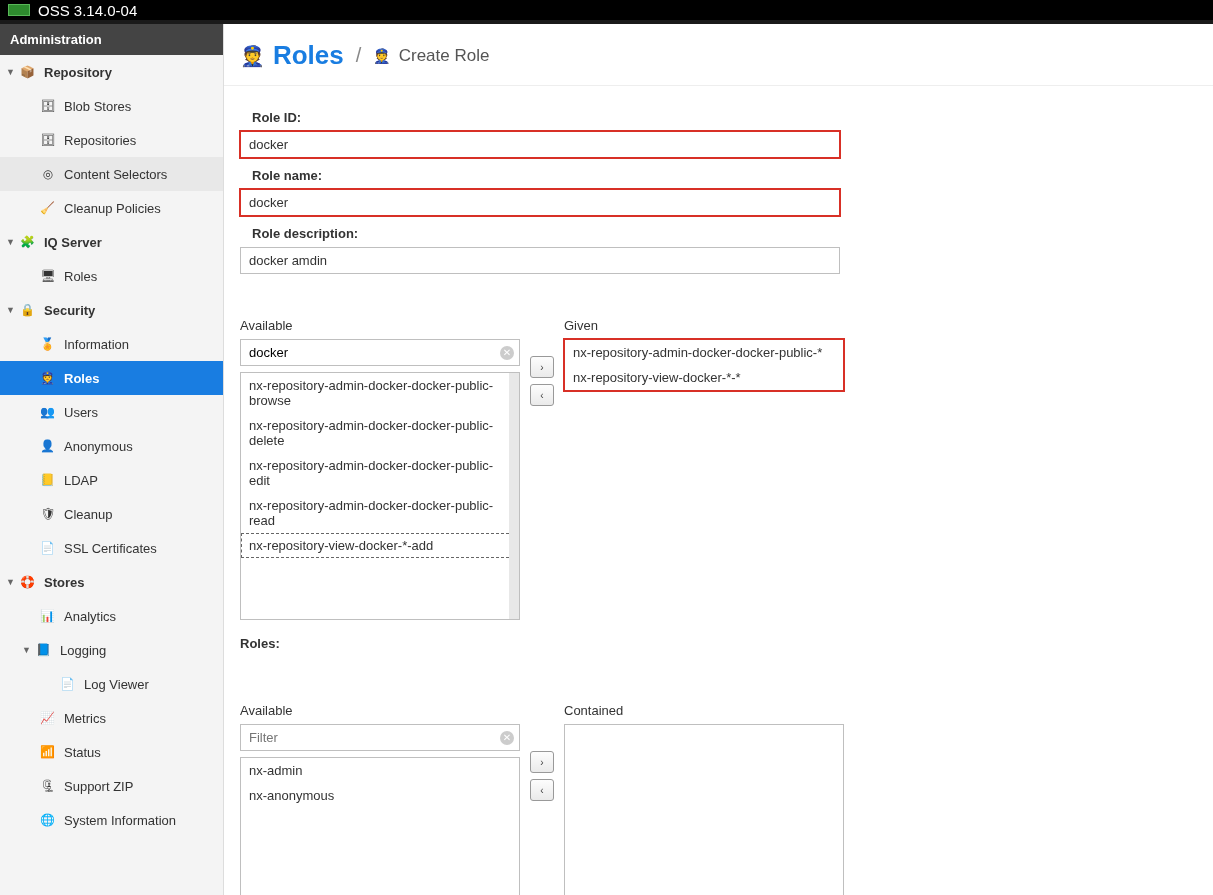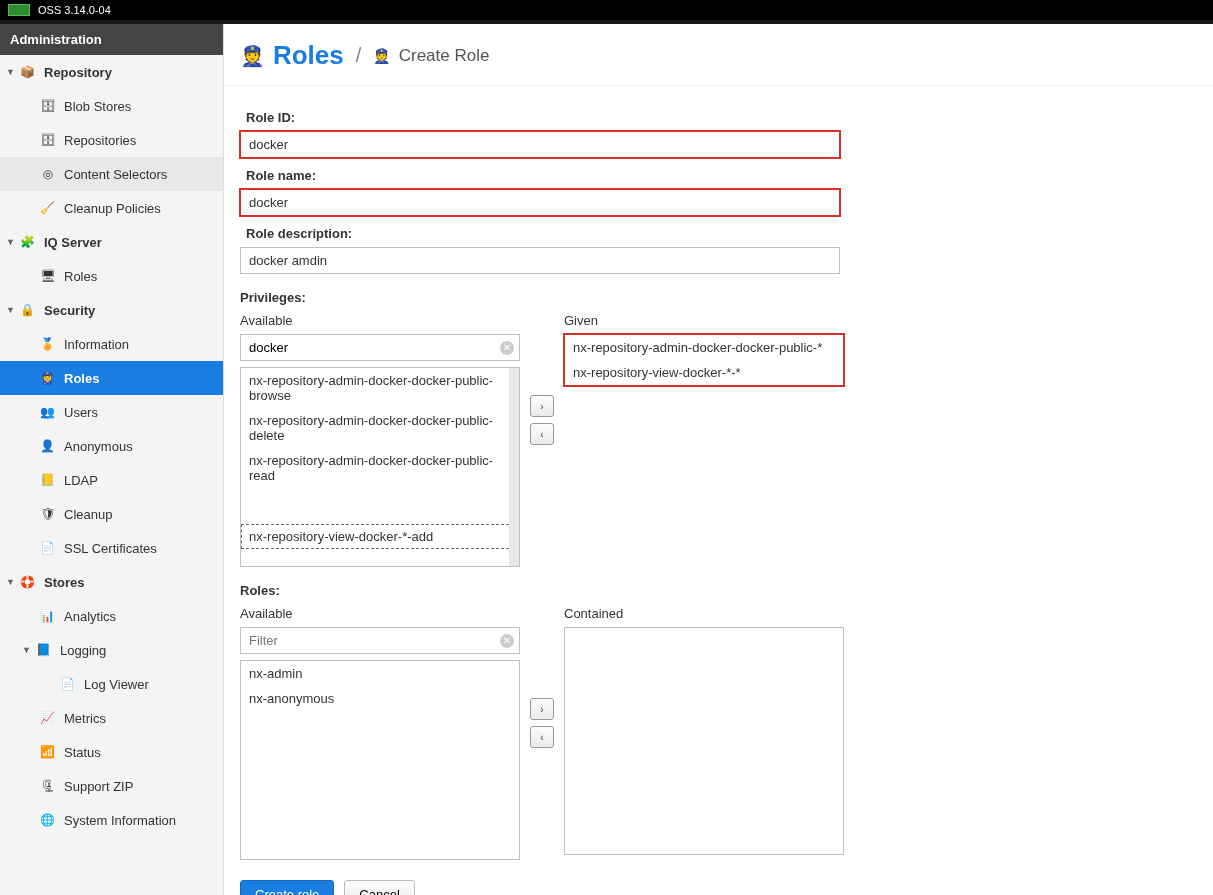--- a/index.html
+++ b/index.html
@@ -1,17 +1,17 @@
 <!DOCTYPE html>
 <html><head>
 <meta charset="utf-8">
 <style>
 * { margin: 0; padding: 0; box-sizing: border-box; font-family: "Helvetica Neue", Helvetica, Arial, sans-serif; }
 html, body { height: 100%; background: #fff; color: #333; }
-.topbar { height: 20px; background: #000; color: #fff; font-size: 11px; display: flex; align-items: center; padding-left: 8px; }
+.topbar { height: 20px; background: #000; color: #fff; font-size: 15px; display: flex; align-items: center; padding-left: 8px; }
 .topbar-badge { width: 22px; height: 12px; background: #2e8b2e; border: 1px solid #58b858; margin-right: 8px; }
 .headerbar { height: 4px; background: #1a1a1a; position: relative; }
 .main { display: flex; height: calc(100% - 24px); border-radius: 13px; }
 .sidebar { width: 224px; background: #f4f4f4; border-right: 1px solid #ddd; overflow-y: auto; font-size: 13px; }
 .sidebar-title { background: #444; color: #fff; font-weight: bold; padding: 8px 10px; font-size: 13px; }
 .tree-item { display: flex; align-items: center; padding: 9px 8px; cursor: pointer; color: #333; }
 .tree-item.level-0 { padding-left: 6px; font-weight: 600; }
 .tree-item.level-1 { padding-left: 40px; font-weight: 400; }
 .tree-item.level-2 { padding-left: 60px; font-weight: 400; }
 .tree-item.sub-parent { padding-left: 22px; }
@@ -20,34 +20,34 @@
 .caret { width: 12px; font-size: 9px; color: #666; margin-right: 2px; display: inline-block; }
 .tree-icon { width: 16px; height: 16px; margin-right: 8px; display: inline-flex; align-items: center; justify-content: center; font-size: 12px; }
 .content { flex: 1; overflow-y: auto; padding: 0; }
 .content-header { display: flex; align-items: center; padding: 16px 16px 14px 16px; border-bottom: 1px solid #eee; gap: 8px; }
 .content-header .hdr-icon { font-size: 20px; }
 .content-header .hdr-title { font-size: 26px; font-weight: 600; color: #197de1; }
 .content-header .hdr-sep { color: #888; font-size: 20px; margin: 0 4px; }
 .content-header .hdr-sub-icon { font-size: 14px; }
 .content-header .hdr-sub { font-size: 17px; color: #555; }
 .form { padding: 14px 16px 24px 16px; }
-.field-label { font-size: 13px; font-weight: 600; margin: 10px 0 6px 6px; display: block; }
+.field-label { font-size: 13px; font-weight: 600; margin: 10px 0 6px 12px; display: block; }
 .text-input { width: 600px; border: 1px solid #bfbfbf; padding: 5px 8px; font-size: 13px; color: #333; }
 .text-input.highlight-red { outline: 2px solid #d83026; outline-offset: -1px; }
 .section-label { font-size: 13px; font-weight: 600; margin: 16px 0 8px 0; }
-.sub-label { font-size: 13px; color: #333; margin-bottom: 6px; }
+.sub-label { font-size: 13px; color: #333; margin-bottom: 6px; margin-top: 44px; }
 .transfer { display: flex; gap: 10px; align-items: flex-start; }
 .transfer-col { width: 280px; }
 .filter-box { width: 100%; border: 1px solid #bfbfbf; padding: 5px 24px 5px 8px; font-size: 13px; position: relative; }
 .filter-wrap { position: relative; }
 .filter-clear { position: absolute; right: 6px; top: 50%; transform: translateY(-50%); width: 14px; height: 14px; border-radius: 50%; background: #ccc; color: #fff; font-size: 10px; display: flex; align-items: center; justify-content: center; cursor: pointer; }
-.listbox { border: 1px solid #bfbfbf; margin-top: 6px; height: 200px; overflow-y: auto; font-size: 13px; background: #fff; }
+.listbox { border: 1px solid #bfbfbf; margin-top: 6px; height: 248px; overflow-y: auto; font-size: 13px; background: #fff; }
 .listbox.red-border { outline: 2px solid #d83026; outline-offset: -1px; height: 52px; }
 .listbox-item { padding: 5px 8px; cursor: pointer; }
-.listbox-item.dotted { outline: 1px dashed #666; outline-offset: -1px; margin-top: 36px; }
+.listbox-item.dotted { outline: 1px dashed #666; outline-offset: -1px; }
 .transfer-btns { display: flex; flex-direction: column; gap: 6px; margin-top: 82px; }
 .transfer-btns.roles-btns { margin-top: 92px; }
 .tbtn { width: 24px; height: 22px; border: 1px solid #999; border-radius: 3px; background: linear-gradient(#fdfdfd,#eaeaea); font-size: 10px; cursor: pointer; color: #444; }
 .actions { margin-top: 20px; display: flex; gap: 10px; }
 .btn { padding: 6px 14px; font-size: 13px; border-radius: 3px; border: 1px solid #bbb; background: linear-gradient(#fdfdfd,#eaeaea); cursor: pointer; }
 .btn.primary { background: #197de1; color: #fff; border-color: #1567bd; }
 .scrollbar-deco { position: absolute; right: 1px; top: 1px; bottom: 1px; width: 10px; background: #e8e8e8; }
 .list-scroll-wrap { position: relative; }
 </style>
 </head>
@@ -176,32 +176,32 @@
 
       <label class="field-label">Role ID:</label>
       <input class="text-input highlight-red" type="text" value="docker" style="">
 
       <label class="field-label">Role name:</label>
       <input class="text-input highlight-red" type="text" value="docker" style="">
 
       <label class="field-label">Role description:</label>
       <input class="text-input" type="text" value="docker amdin" style="">
 
-      <div class="section-label">Privileges:</div>
       <div class="transfer">
         <div class="transfer-col">
           <div class="sub-label">Available</div>
           <div class="filter-wrap">
             <input class="filter-box" type="text" value="docker" style="">
             <span class="filter-clear">✕</span>
           </div>
           <div class="list-scroll-wrap">
             <div class="listbox" id="priv-available">
                 <div class="listbox-item">nx-repository-admin-docker-docker-public-browse</div>
                 <div class="listbox-item">nx-repository-admin-docker-docker-public-delete</div>
+                <div class="listbox-item">nx-repository-admin-docker-docker-public-edit</div>
                 <div class="listbox-item">nx-repository-admin-docker-docker-public-read</div>
                 <div class="listbox-item dotted">nx-repository-view-docker-*-add</div>
               </div>
             <div class="scrollbar-deco"></div>
           </div>
         </div>
         <div class="transfer-btns">
           <button class="tbtn">›</button>
           <button class="tbtn">‹</button>
         </div>

